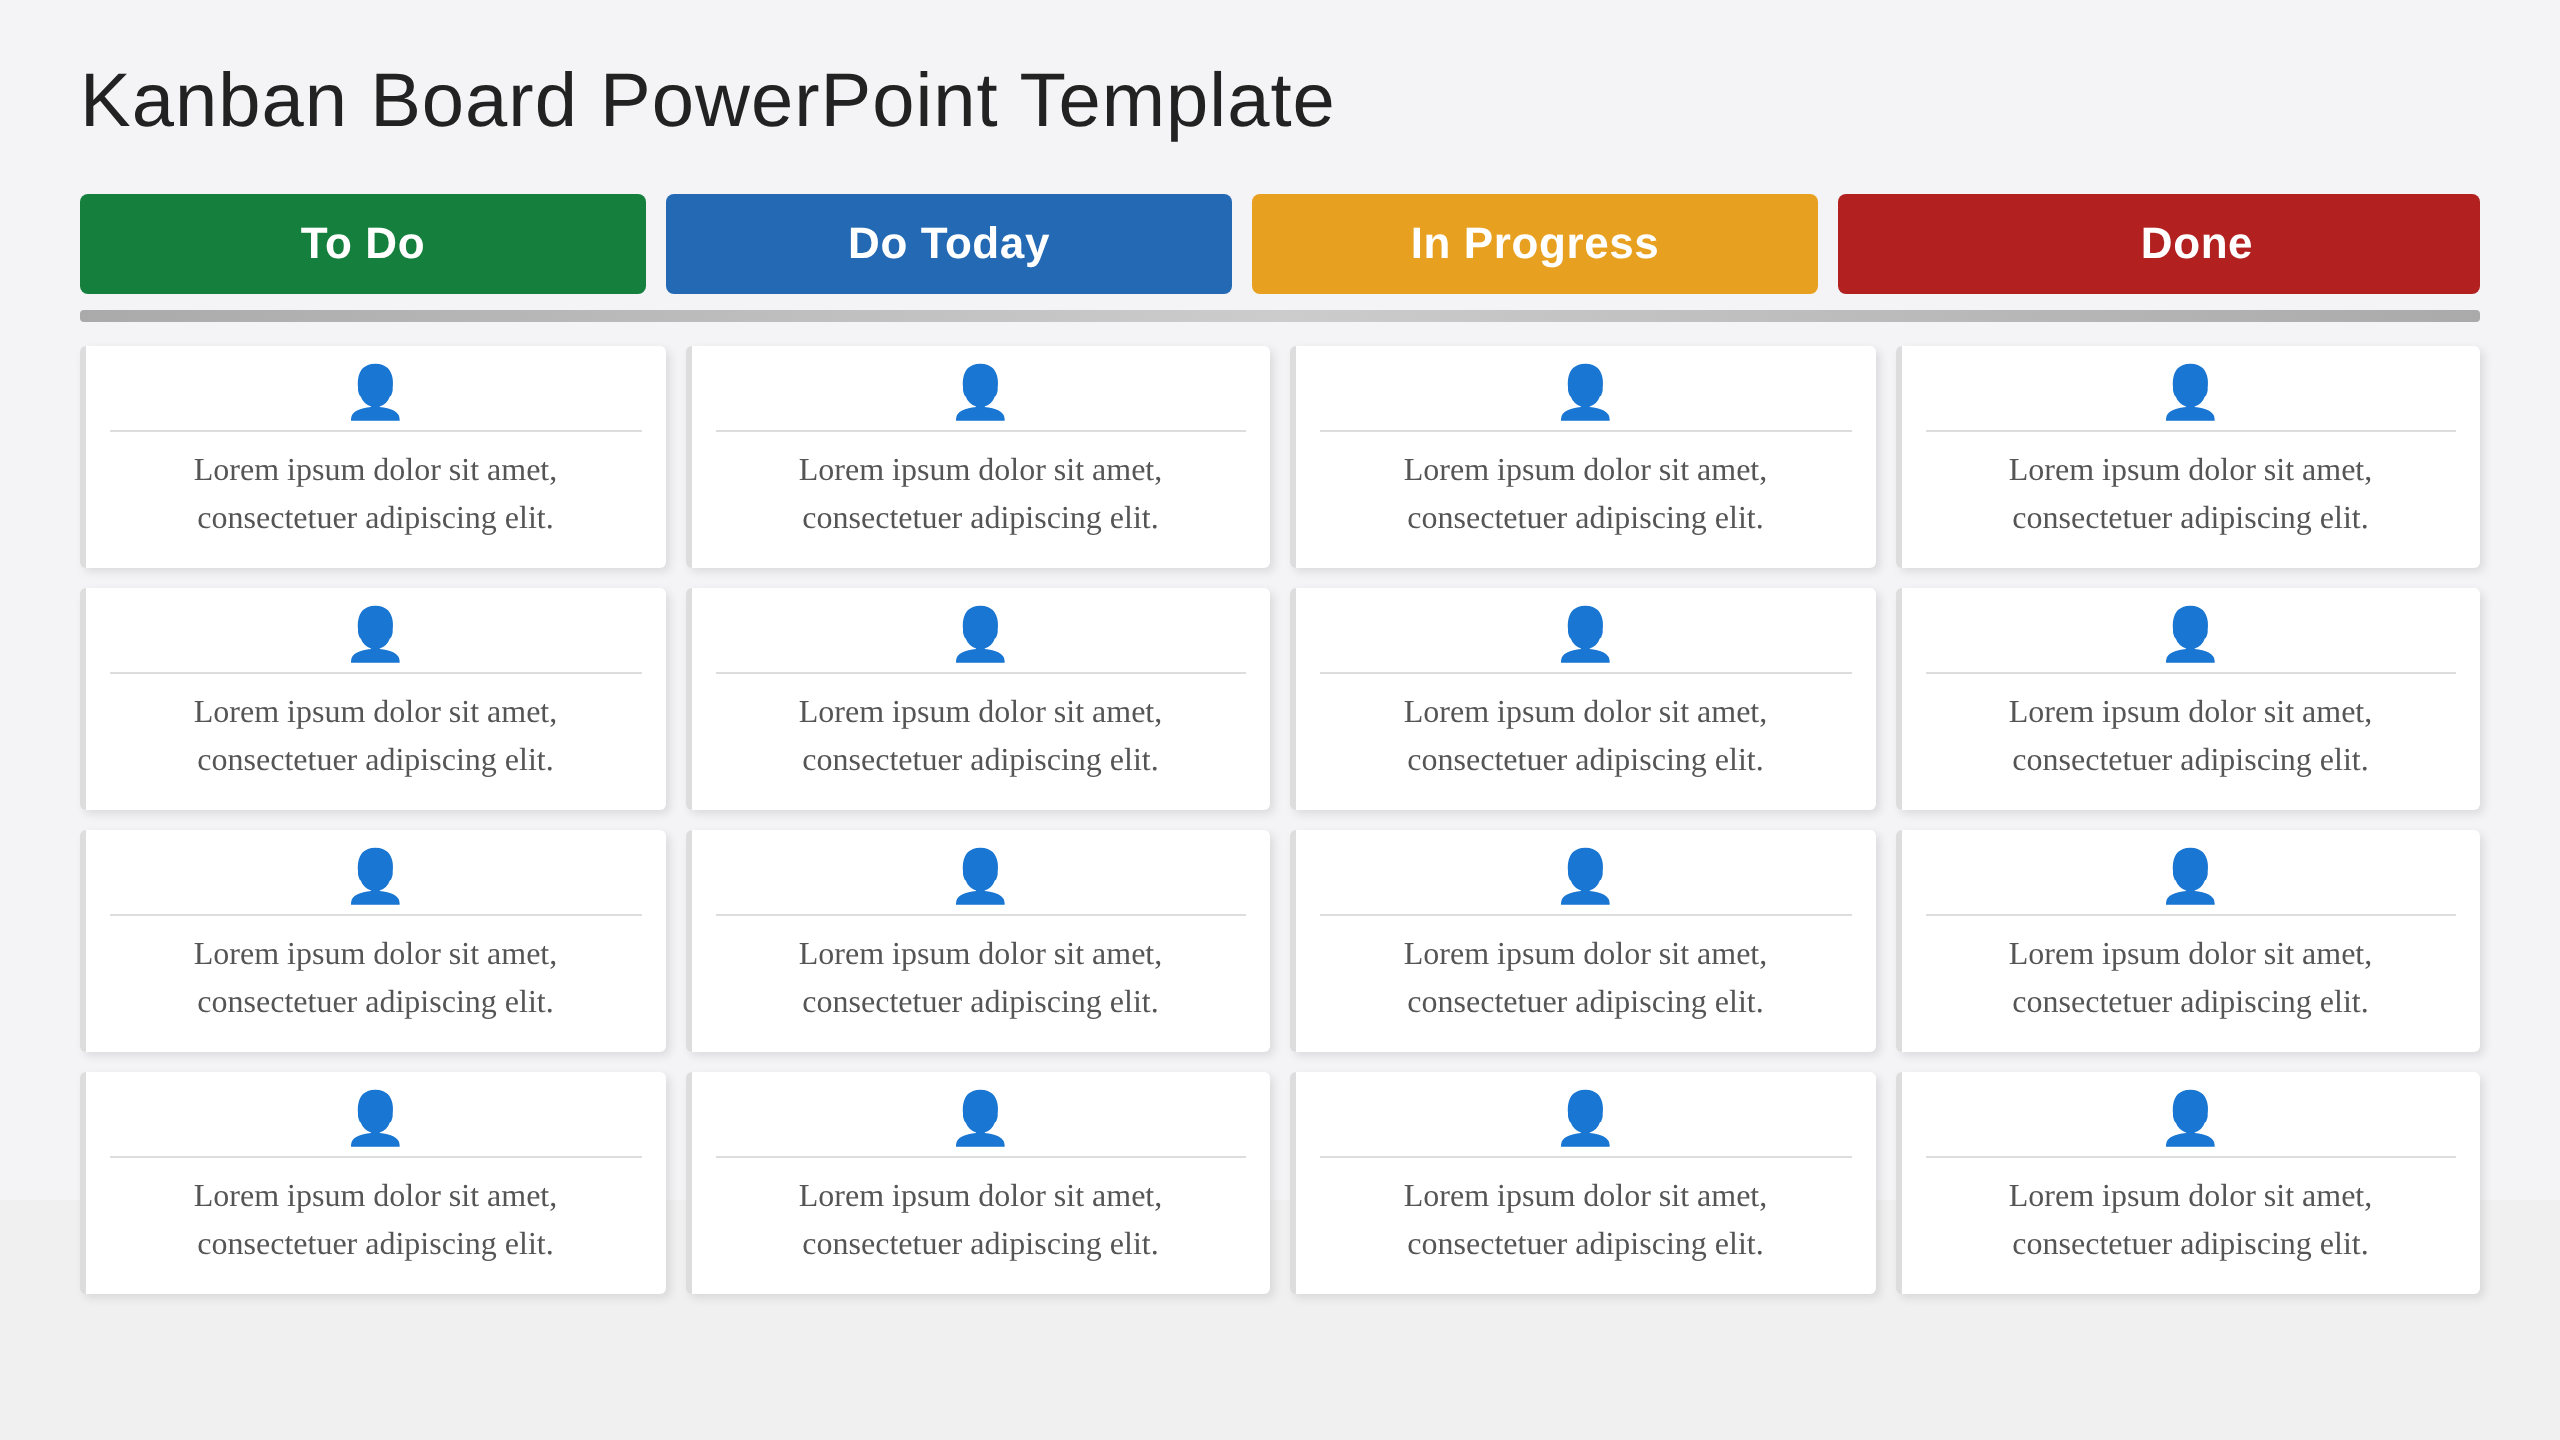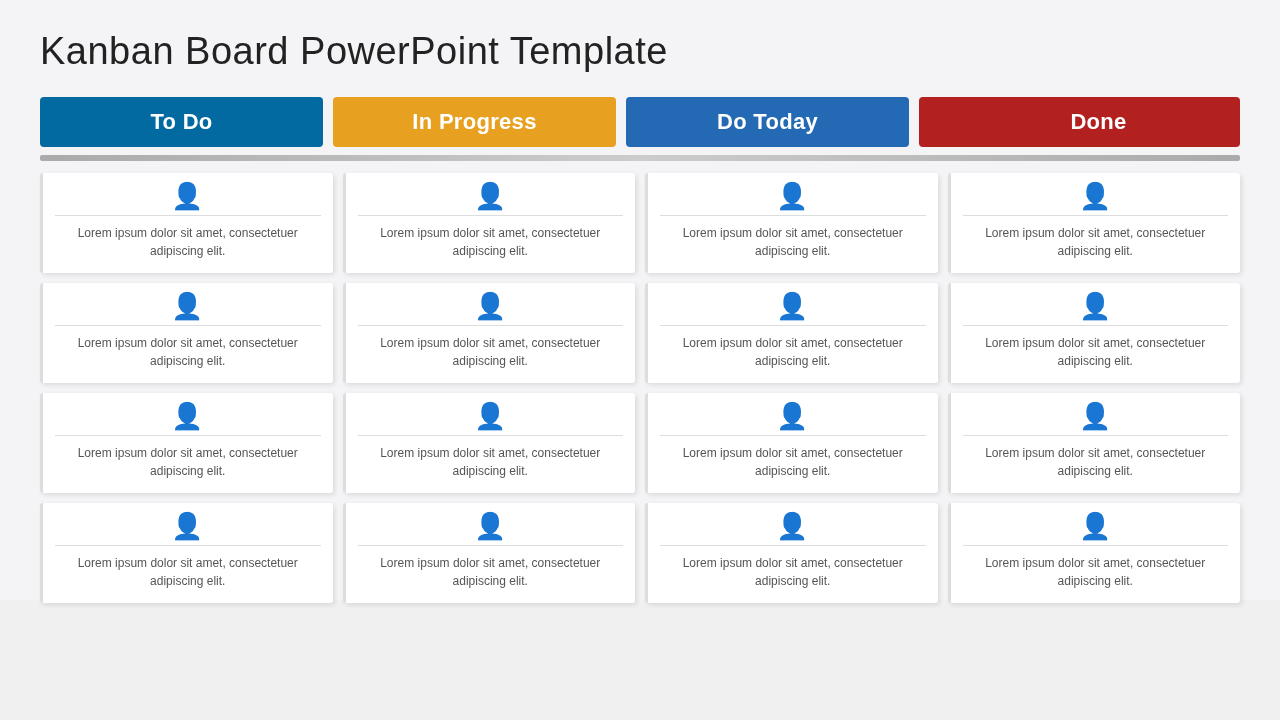--- a/index.html
+++ b/index.html
@@ -31,21 +31,21 @@
     .col-header {
       flex: 1;
       border-radius: 4px;
       padding: 12px 10px;
       text-align: center;
       font-size: 22px;
       font-weight: 700;
       color: #fff;
       letter-spacing: 0.3px;
     }
-    .col-todo { background: #0369a1; }
+    .col-todo { background: #15803d; }
     .col-dotoday { background: #2469b3; }
     .col-inprogress { background: #e8a020; }
     .col-done { background: #b22020; padding-left: 48px; }
 
     .separator {
       height: 6px;
       background: linear-gradient(to right, #aaa, #ccc, #aaa);
       margin: 8px 0 12px 0;
       border-radius: 2px;
     }
@@ -78,42 +78,43 @@
       color: #bbb;
       font-size: 26px;
       line-height: 1;
     }
     .card-divider {
       height: 1px;
       background: #ddd;
       margin-bottom: 8px;
     }
     .card-text {
-      font-size: 12px;
+      font-size: 16px;
       color: #555;
       text-align: center;
       line-height: 1.5;
+      font-family: Liberation Serif, serif;
     }
   </style>
 </head>
 <body>
 
 <div class="page">
   <div class="page-title">Kanban Board PowerPoint Template</div>
 
   <div class="columns-header">
     <div class="col-header col-todo">
       <span>To Do</span>
     </div>
+    <div class="col-header col-dotoday">
+      <span>Do Today</span>
+    </div>
     <div class="col-header col-inprogress">
       <span>In Progress</span>
     </div>
-    <div class="col-header col-dotoday">
-      <span>Do Today</span>
-    </div>
     <div class="col-header col-done">
       <span>Done</span>
     </div>
   </div>
 
   <div class="separator"></div>
 
   <div class="columns-body">
 
     <div class="column">

